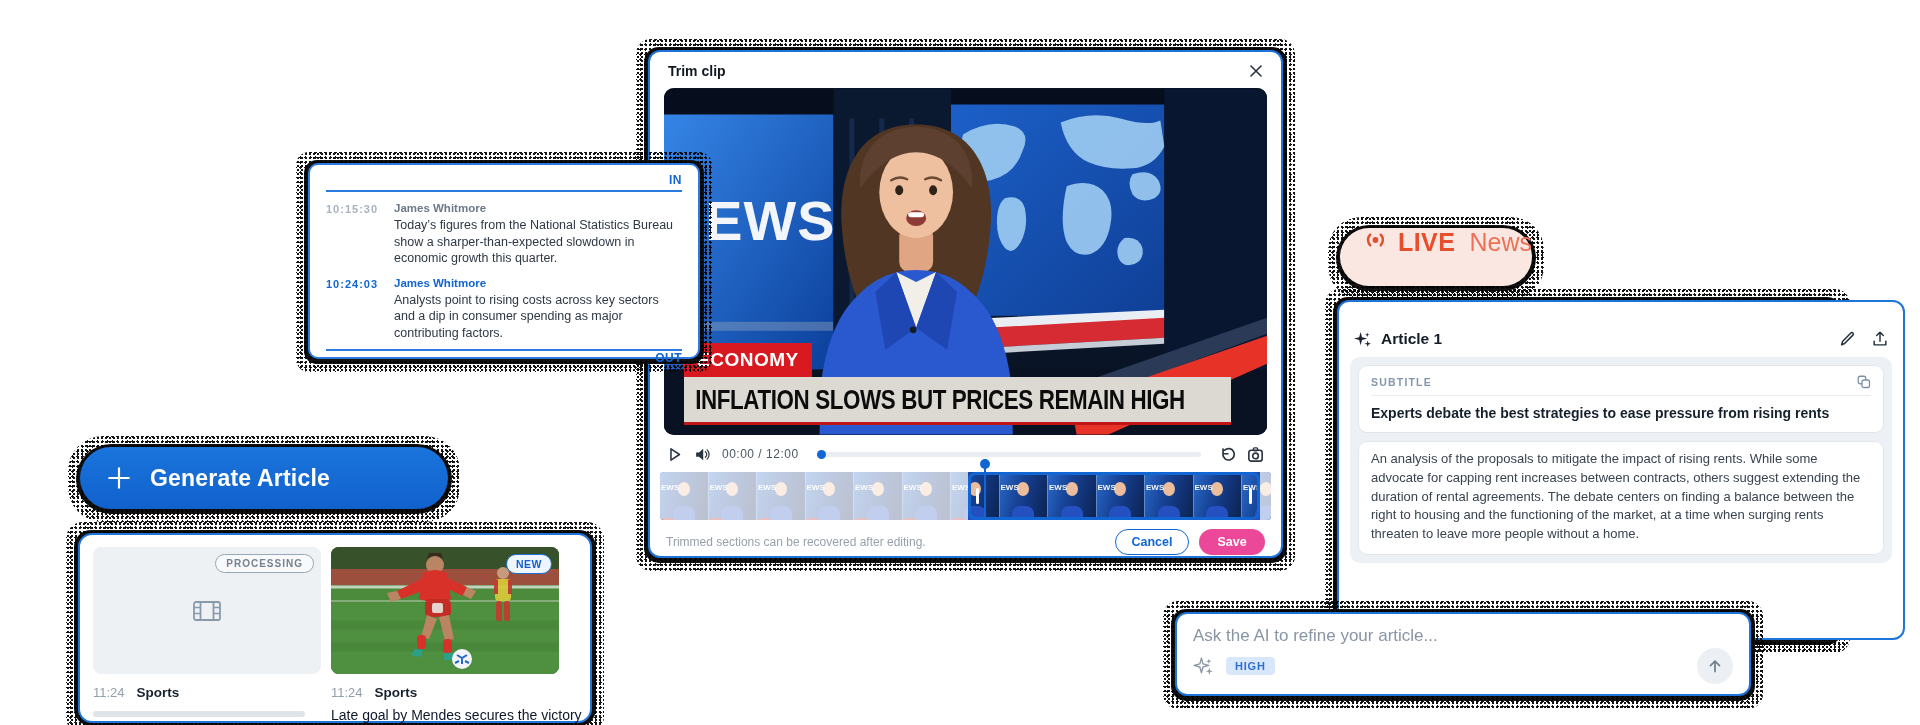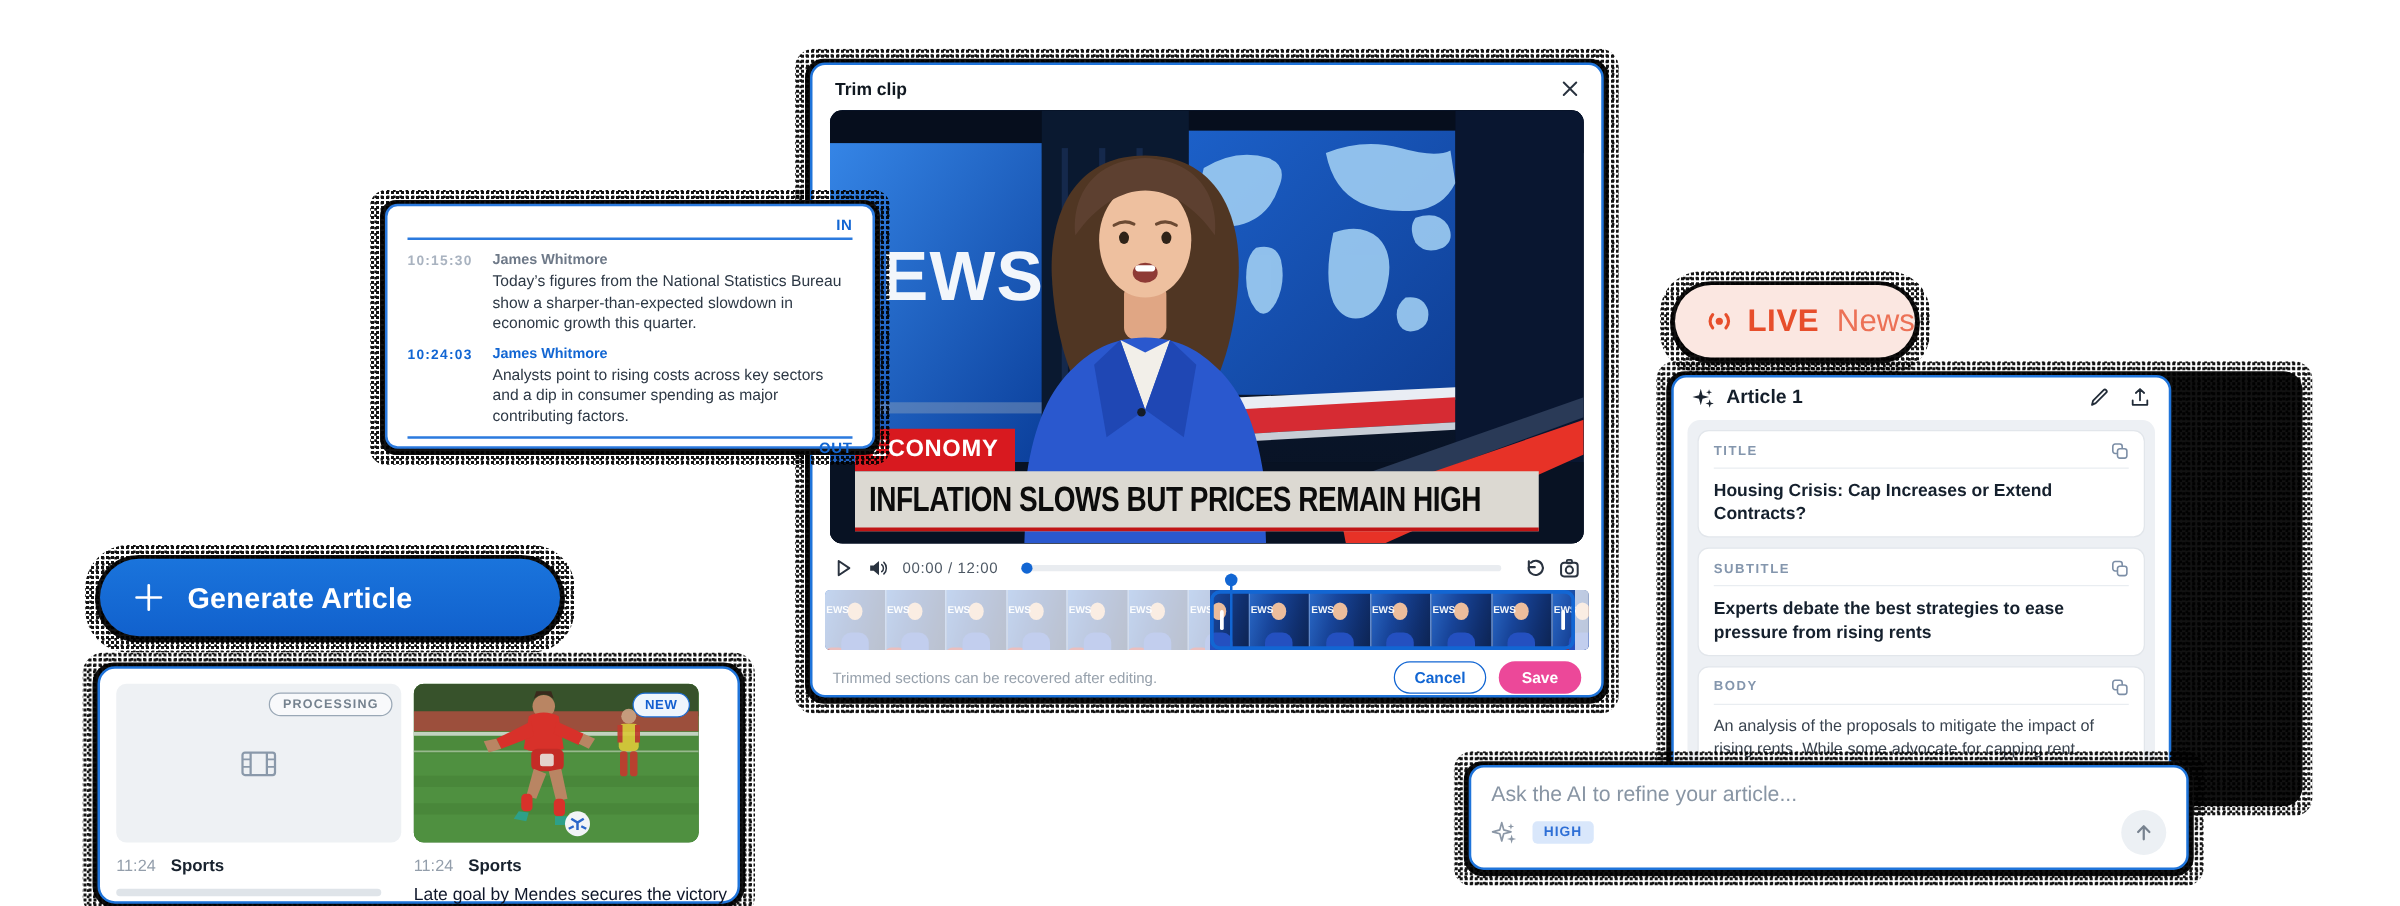--- a/index.html
+++ b/index.html
@@ -65,27 +65,27 @@
 
   .mfoot{position:absolute;left:16px;right:16px;top:477px;height:26px;display:flex;align-items:center;}
   .mnote{font-size:12px;color:#97a1ac;flex:1;}
   .btn{height:26px;border-radius:14px;display:flex;align-items:center;justify-content:center;
        font-size:12.5px;font-weight:bold;box-sizing:border-box;cursor:pointer;}
   .btn.cancel{width:74px;border:1.5px solid #1266d3;color:#1266d3;background:#fff;margin-right:10px;}
   .btn.save{width:66px;background:#ec4899;color:#fff;}
 
   
   .live{left:1340px;top:228px;width:192px;height:58px;border-radius:29px;background:#fbe7e1;z-index:6;
-        display:flex;align-items:center;padding:0 0 0 22px;gap:9px;}
+        display:flex;align-items:flex-start;padding:0 0 0 22px;gap:9px;}
   .live .lv{font-size:25px;font-weight:800;color:#e74e2b;letter-spacing:.5px;}
   .live .nw{font-size:25px;font-weight:500;color:#ec7156;margin-left:5px;}
 
   
-  .acard{left:1337px;top:300px;width:400px;height:340px;border:2px solid #1f74da;border-radius:12px;z-index:4;
-         padding:2px 11px;overflow:hidden;}
+  .acard{left:1337px;top:300px;width:568px;height:340px;border:2px solid #1f74da;border-radius:12px;z-index:4;
+         padding:23px 11px;overflow:hidden;}
   .ahead{display:flex;align-items:center;height:28px;padding:0 3px;}
   .ahead .ttl{font-size:15.5px;font-weight:bold;color:#141e2a;margin-left:9px;flex:1;}
   .aicons{display:flex;gap:15px;align-items:center;}
   .apanel{background:#edf0f4;border-radius:10px;padding:8px;display:flex;flex-direction:column;gap:8px;margin-top:4px;}
   .abox{background:#fff;border:1px solid #e2e6eb;border-radius:9px;padding:8px 12px 10px;}
   .aboxh{display:flex;align-items:center;justify-content:space-between;padding-bottom:6px;
          border-bottom:1px solid #e9edf1;margin-bottom:8px;}
   .albl{font-size:10.5px;font-weight:bold;letter-spacing:1.2px;color:#8496ad;}
   .atitle{font-size:14px;font-weight:bold;color:#15202d;line-height:1.3;}
   .abody{font-size:13px;color:#39434f;line-height:1.44;}
@@ -336,46 +336,29 @@
             <path d="M4 16.5 l1 -3.8 L14.3 3.4 a1.6 1.6 0 0 1 2.3 2.3 L7.3 15 Z" fill="none" stroke="#222c38" stroke-width="1.6" stroke-linejoin="round"></path>
           </svg>
         <svg width="18" height="18" viewBox="0 0 20 20">
             <path d="M10 12.5 V2.8 M6.3 6 L10 2.5 L13.7 6 M3.5 12.5 v4 h13 v-4" fill="none" stroke="#222c38" stroke-width="1.6" stroke-linecap="round" stroke-linejoin="round"></path>
           </svg>
       </span>
     </div>
     <div class="apanel">
       <div class="abox">
         <div class="aboxh">
-          <span class="albl">TITLE</span>
-          <svg width="15" height="15" viewBox="0 0 20 20">
-              <rect x="3" y="3" width="10" height="10" rx="2.5" fill="none" stroke="#7c8ea6" stroke-width="1.7"></rect>
-              <rect x="8" y="8" width="10" height="10" rx="2.5" fill="#fff" stroke="#7c8ea6" stroke-width="1.7"></rect>
-            </svg>
-        </div>
-        <div class="atitle">Housing Crisis: Cap Increases or Extend Contracts?</div>
-      </div>
-      <div class="abox">
-        <div class="aboxh">
           <span class="albl">SUBTITLE</span>
           <svg width="15" height="15" viewBox="0 0 20 20">
               <rect x="3" y="3" width="10" height="10" rx="2.5" fill="none" stroke="#7c8ea6" stroke-width="1.7"></rect>
               <rect x="8" y="8" width="10" height="10" rx="2.5" fill="#fff" stroke="#7c8ea6" stroke-width="1.7"></rect>
             </svg>
         </div>
         <div class="atitle">Experts debate the best strategies to ease pressure from rising rents</div>
       </div>
       <div class="abox">
-        <div class="aboxh">
-          <span class="albl">BODY</span>
-          <svg width="15" height="15" viewBox="0 0 20 20">
-              <rect x="3" y="3" width="10" height="10" rx="2.5" fill="none" stroke="#7c8ea6" stroke-width="1.7"></rect>
-              <rect x="8" y="8" width="10" height="10" rx="2.5" fill="#fff" stroke="#7c8ea6" stroke-width="1.7"></rect>
-            </svg>
-        </div>
         <div class="abody">An analysis of the proposals to mitigate the impact of rising rents. While some advocate for capping rent increases between contracts, others suggest extending the duration of rental agreements. The debate centers on finding a balance between the right to housing and the functioning of the market, at a time when surging rents threaten to leave more people without a home.</div>
       </div>
     </div>
   </div>
 
   <div class="card ask">
     <div class="ph">Ask the AI to refine your article...</div>
     <div class="askrow">
       <svg width="21" height="21" viewBox="0 0 20 20">
         <path d="M8 2 L9.5 7.5 L15 9 L9.5 10.5 L8 16 L6.5 10.5 L1 9 L6.5 7.5 Z" fill="none" stroke="#8b97a6" stroke-width="1.3" stroke-linejoin="round"></path>

